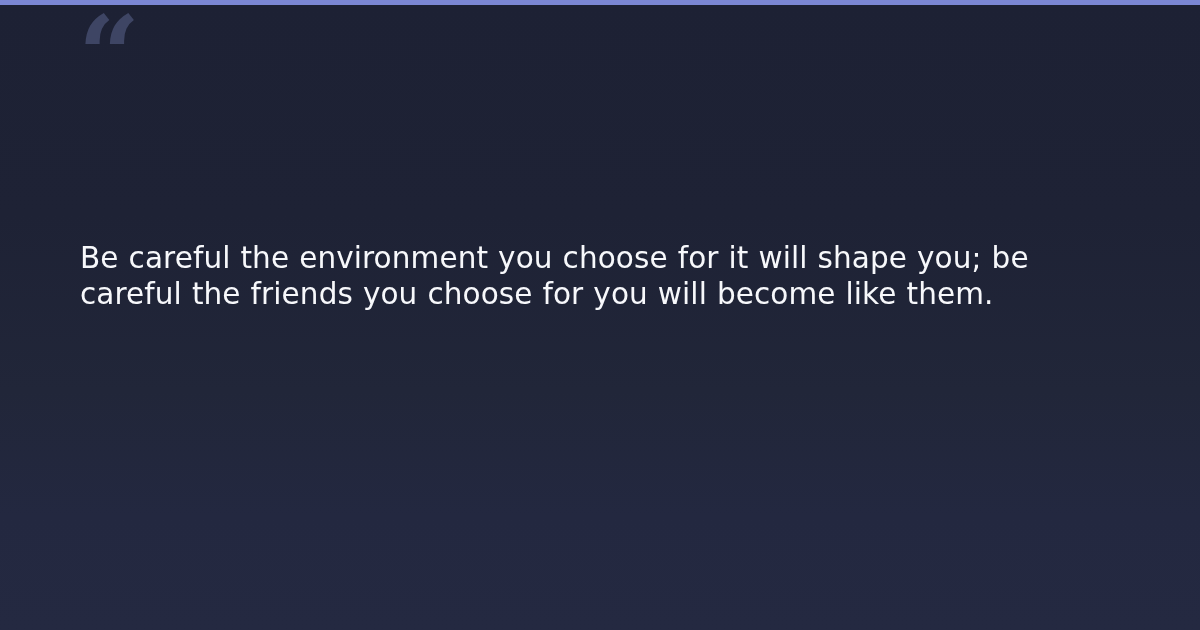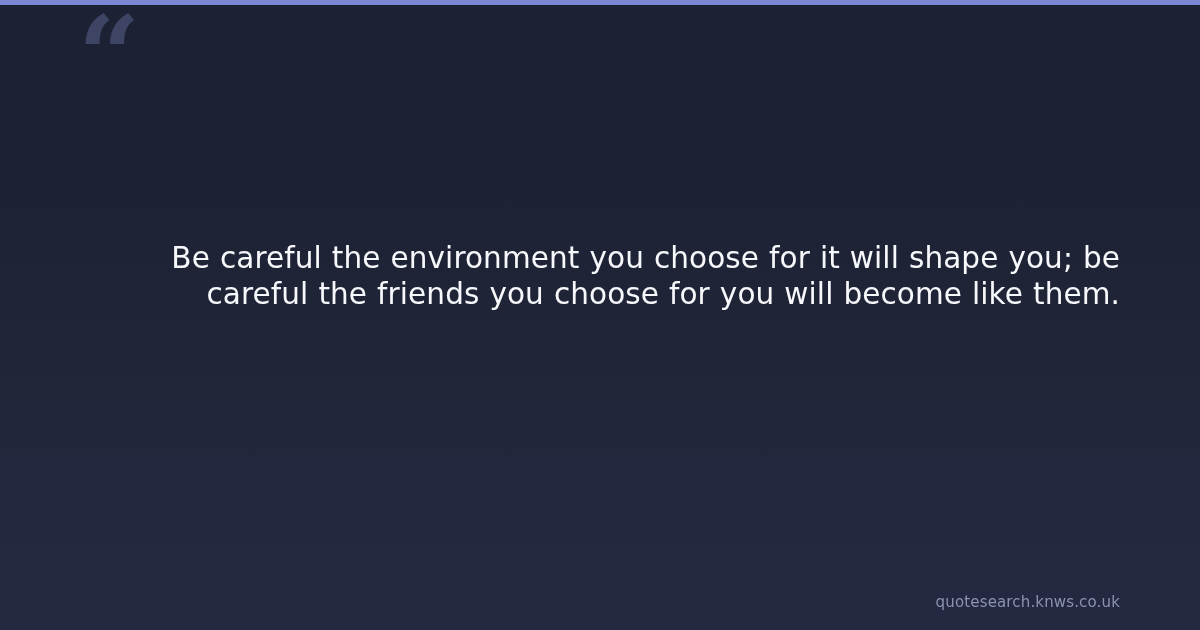--- a/index.html
+++ b/index.html
@@ -49,21 +49,20 @@
     color: #3e4564;
     letter-spacing: -2px;
     user-select: none;
   }
 
   .quote-body {
     position: absolute;
     left: 80px;
     top: 240px;
     width: 1040px;
-    text-align: right;
   }
 
   .quote-text {
     margin: 0;
     font-family: "DejaVu Sans", sans-serif;
     font-size: 29.5px;
     font-weight: 400;
     line-height: 36px;
     color: #f7f8fb;
     letter-spacing: 0.1px;
@@ -110,15 +109,14 @@
 
   <div class="accent-bar"></div>
 
   <div class="quote-mark">“</div>
 
   <div class="quote-body">
     <p class="quote-text">Be careful the environment you choose for it will shape you; be careful the friends you choose for you will become like them.</p>
   </div>
 
 
-  <div class="site-watermark">quotesearch.knws.co.uk</div>
 
 </div>
 
 </body></html>

